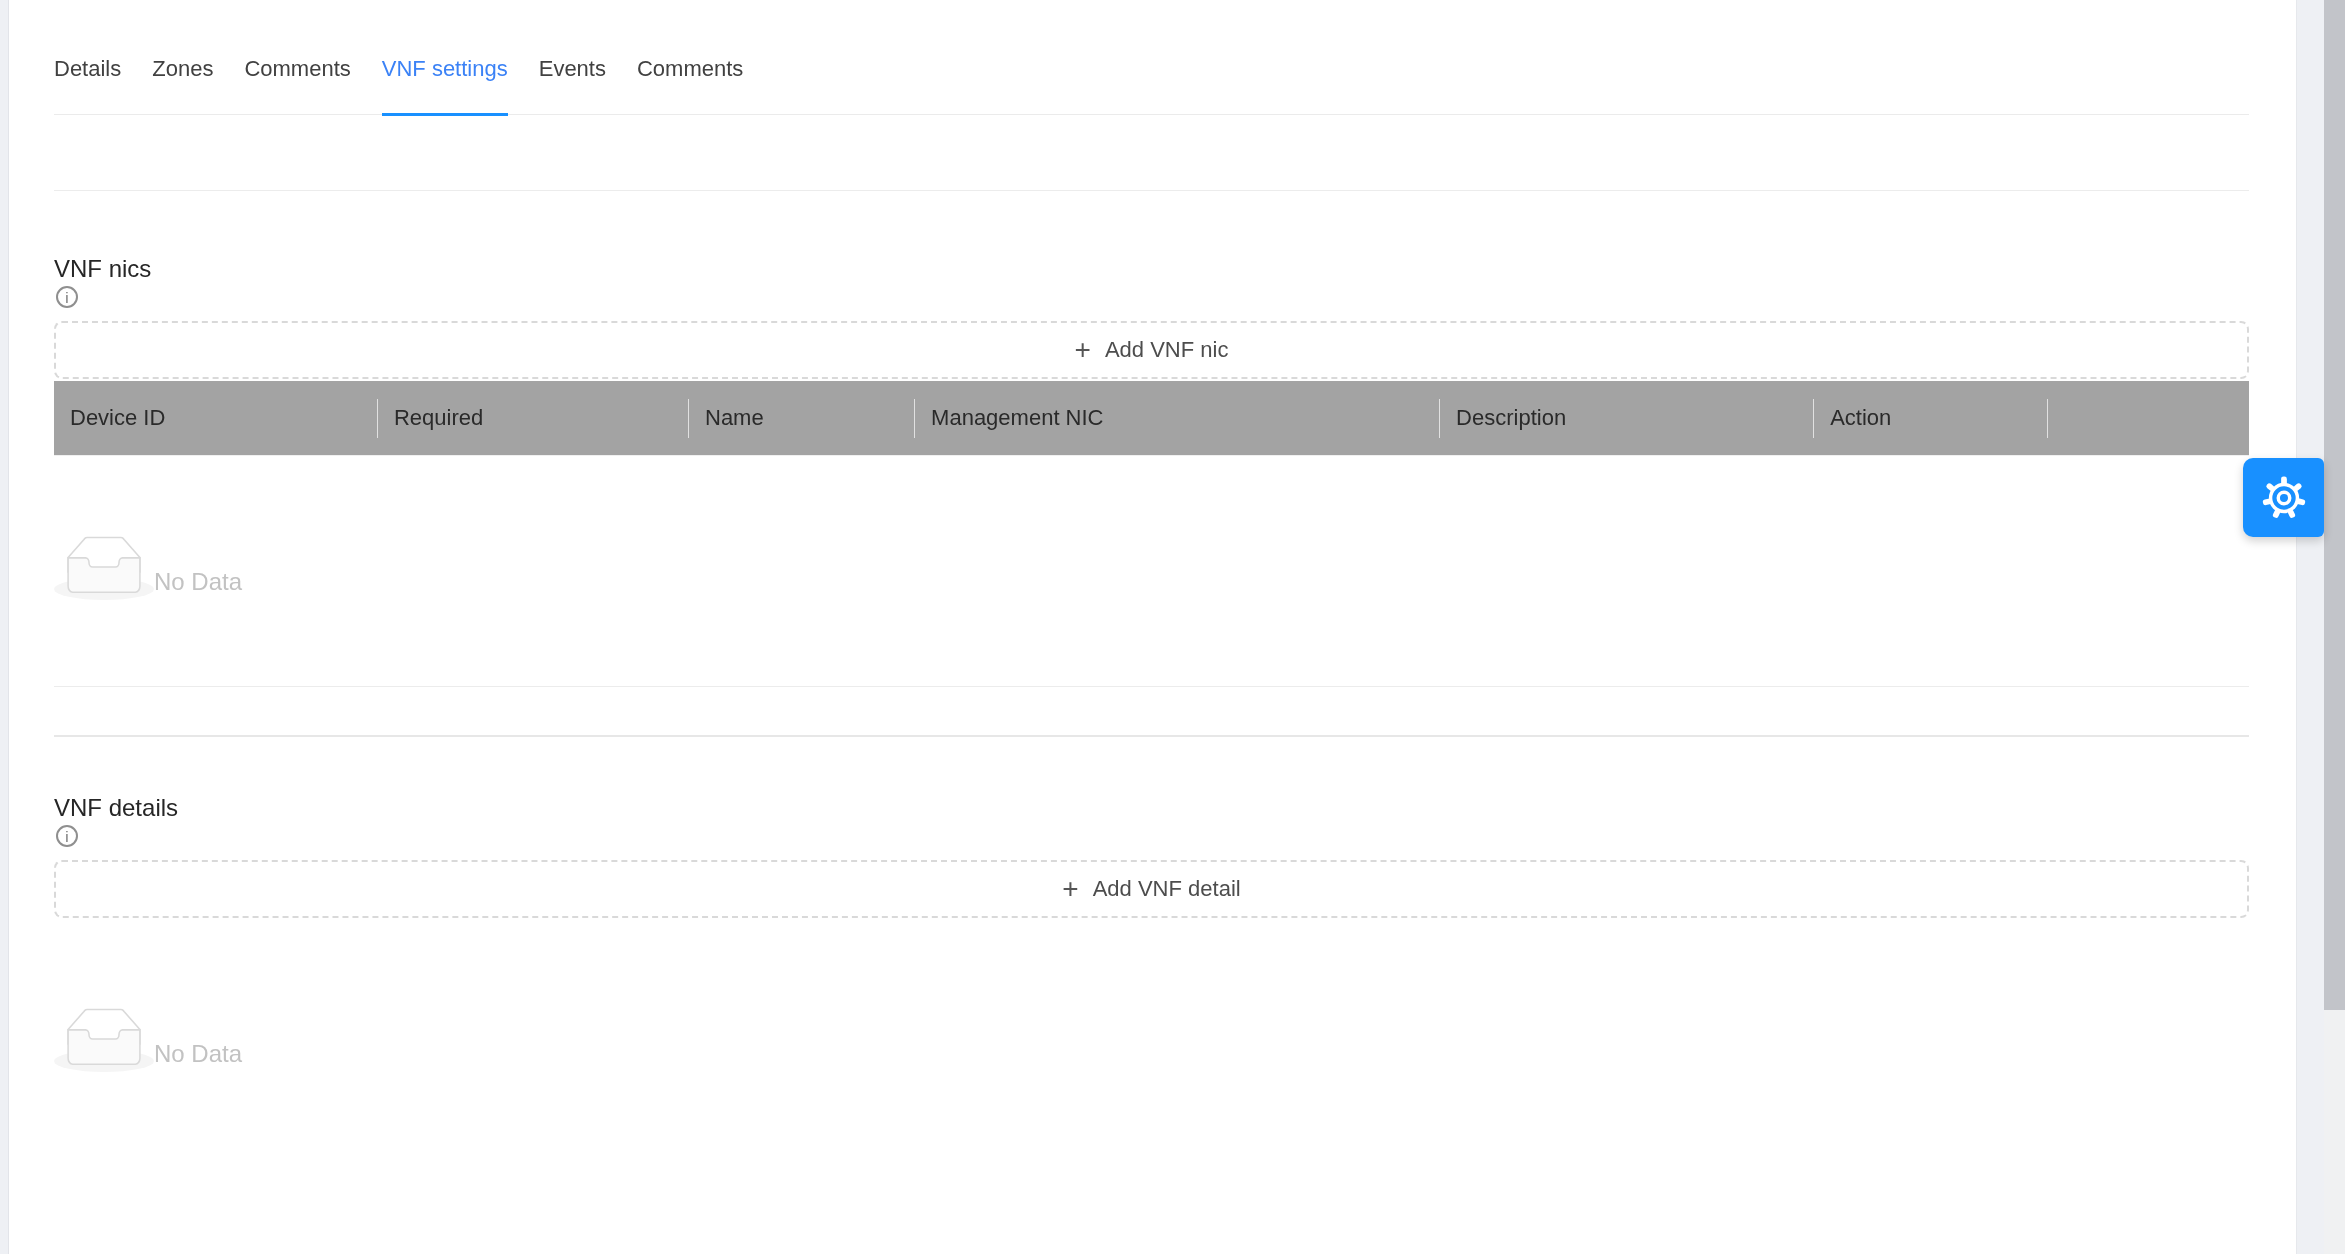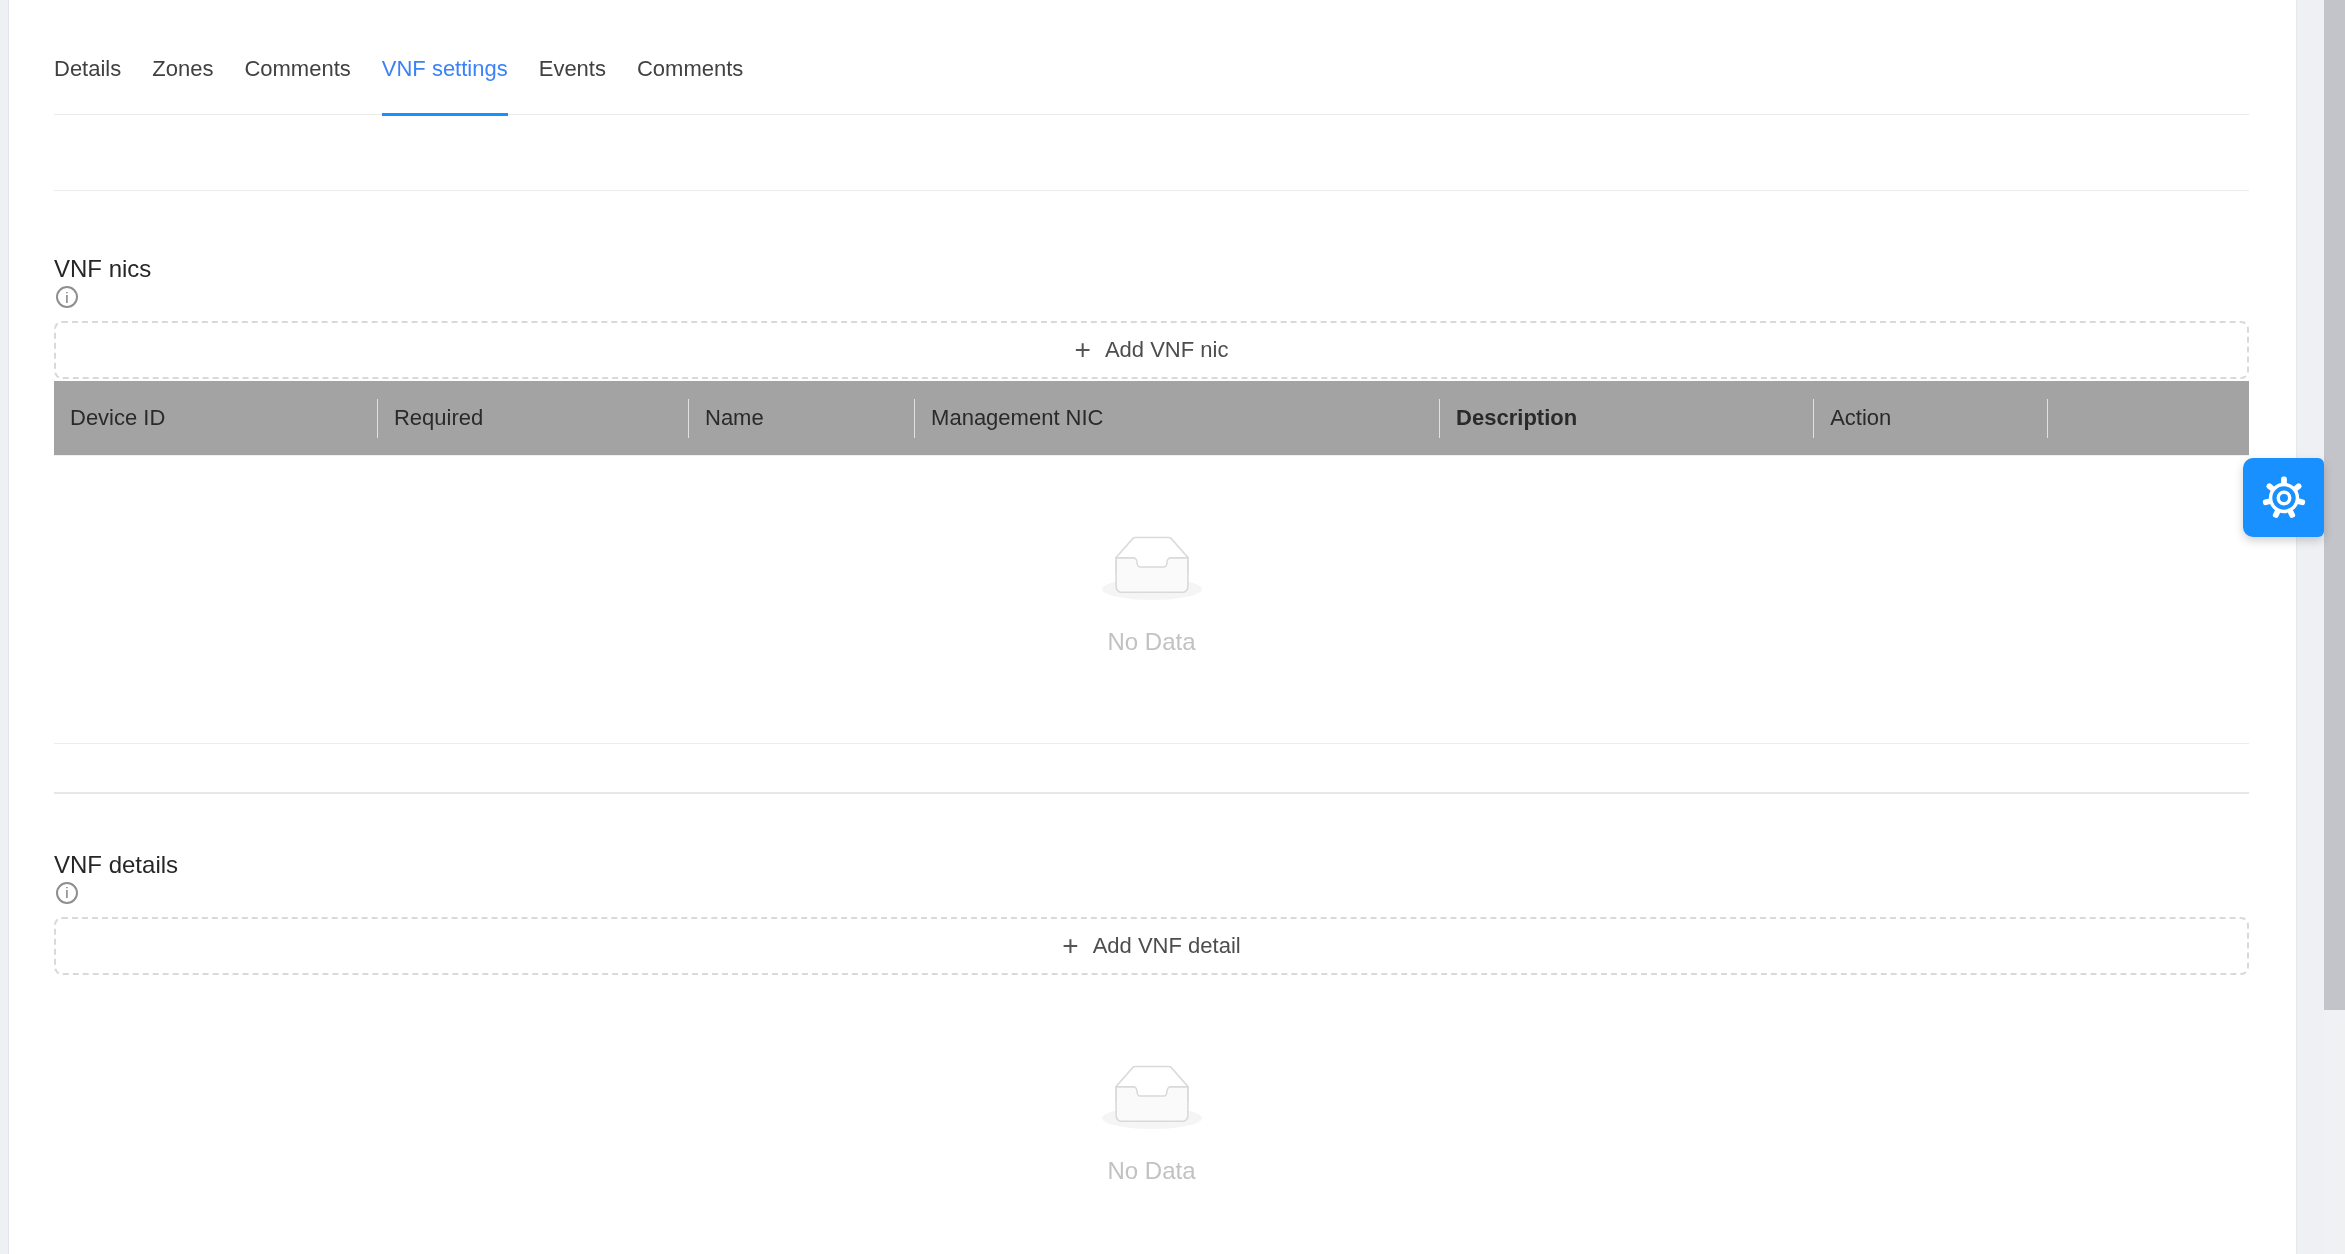--- a/index.html
+++ b/index.html
@@ -81,25 +81,25 @@
   .th {
     position:relative; height:75px; display:flex; align-items:center;
     padding-left:16px; font-size:22px; color:#2a2a2a; font-weight:500;
     overflow:hidden; white-space:nowrap;
   }
   .th:not(:last-child)::after {
     content:""; position:absolute; right:0; top:18px;
     width:1px; height:39px; background:#e1e1e1;
   }
   .th.c0{width:14.76%;} .th.c1{width:10.30%;} .th.c2{width:14.17%;}
-  .th.c3{width:23.92%;} .th.c4{width:17.04%;font-weight:bold;} .th.c5{width:10.66%;}
+  .th.c3{width:23.92%;} .th.c4{width:17.04%;} .th.c5{width:10.66%;}
   .th.c6{width:9.15%;}
 
   .empty-state {
-    display:flex; flex-direction:column; align-items:center;justify-content:flex-end;
+    display:flex; align-items:center;
   }
   .empty-state .no-data {
     font-size:24px; color:#c2c2c2; margin-top:28px; line-height:1.2;
   }
 
   
   .settings-fab {
     position:absolute; left:2243px; top:458px; width:81px; height:79px;
     background:#1890ff; border-radius:10px 6px 6px 10px;
     display:flex; align-items:center; justify-content:center;

